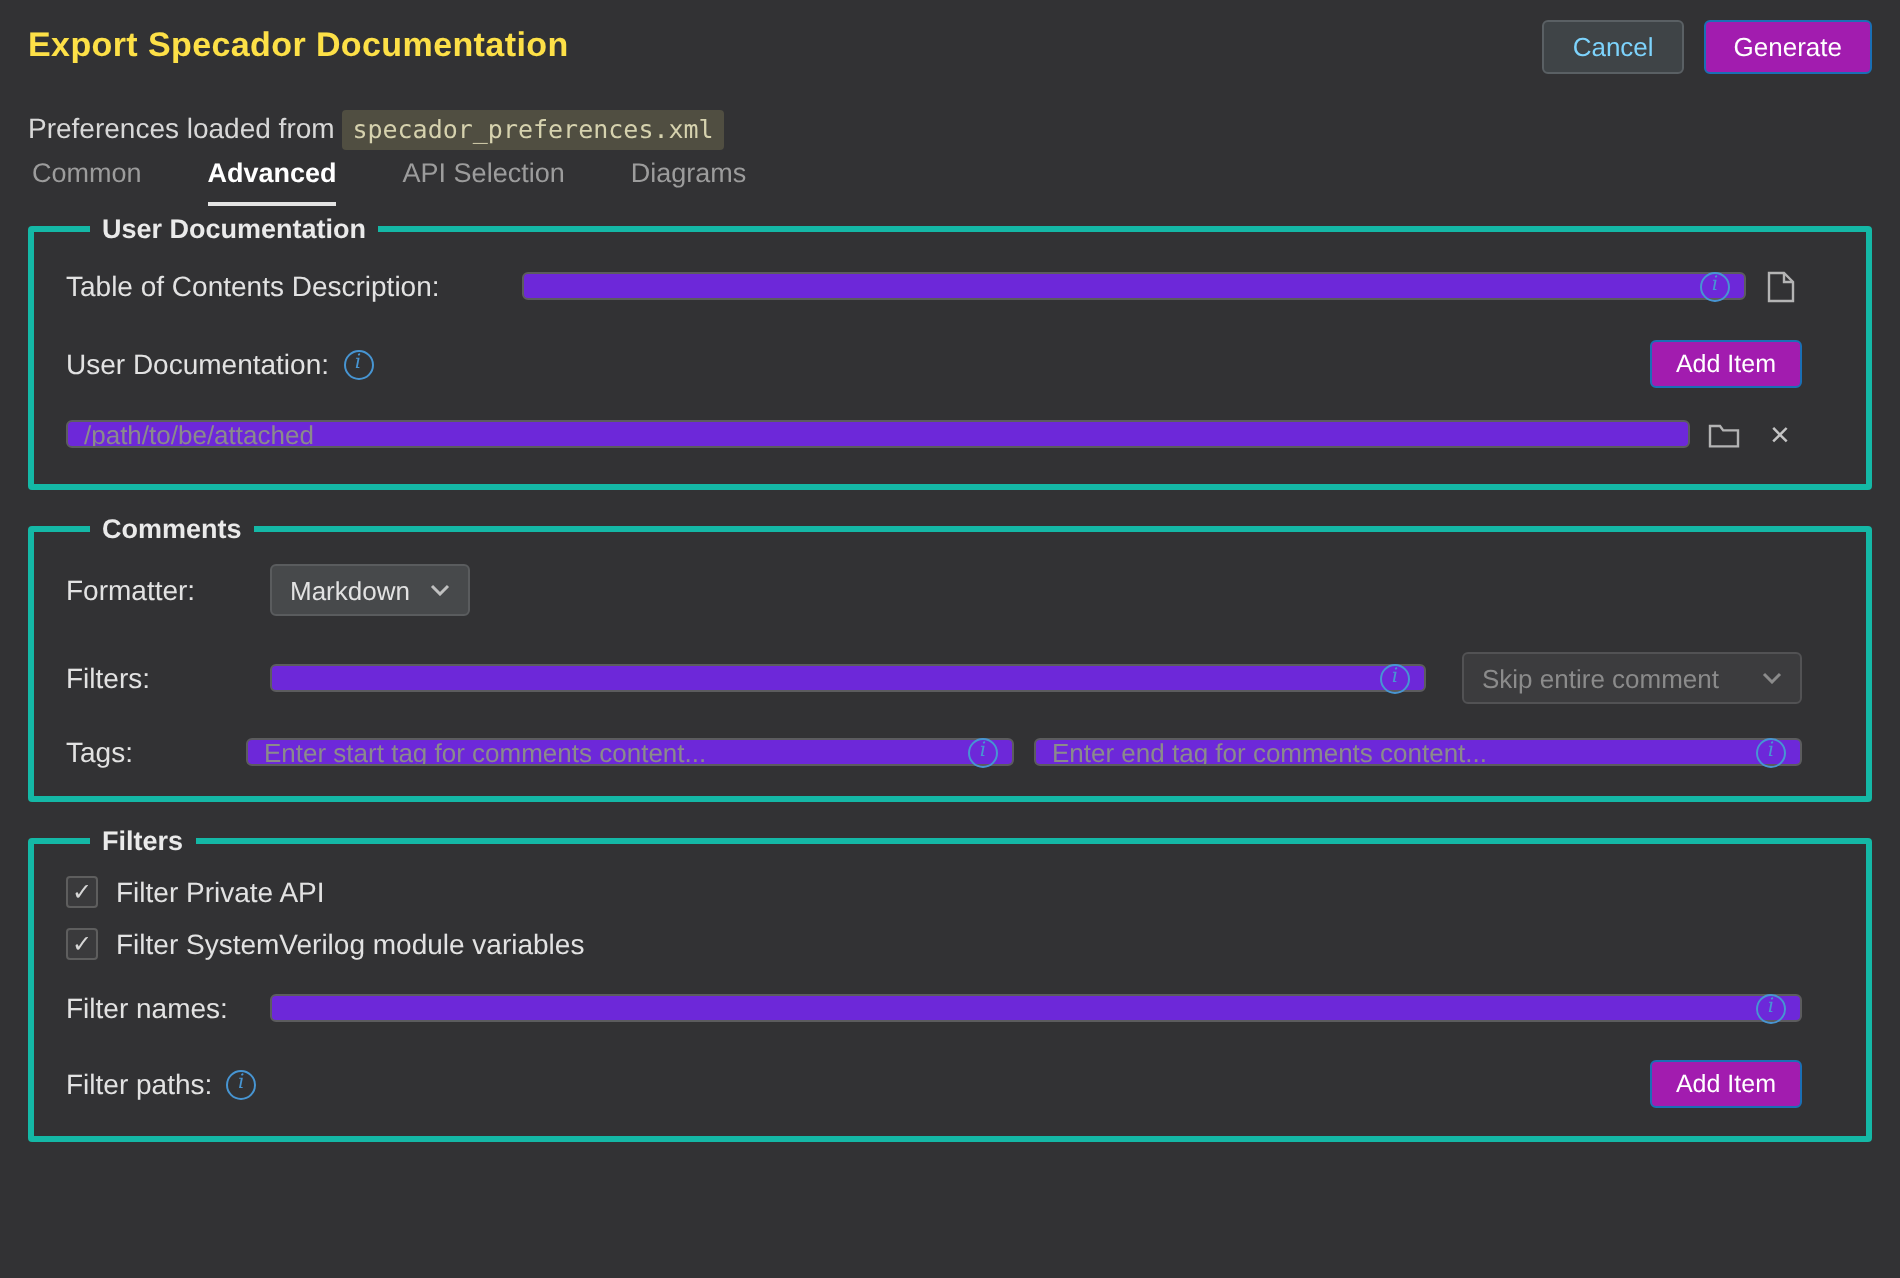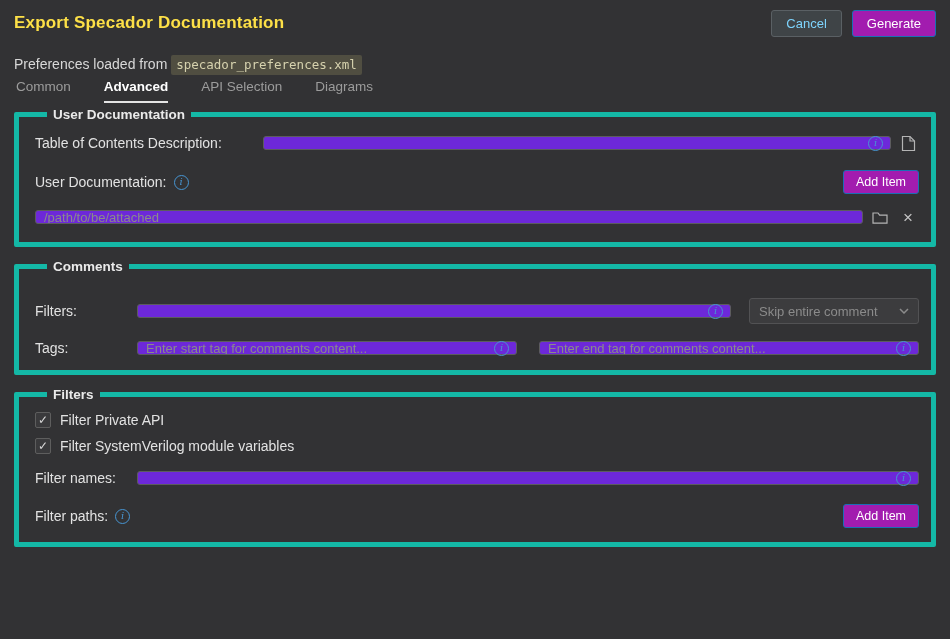--- a/index.html
+++ b/index.html
@@ -36,22 +36,22 @@
   }
 
   
   .tabs { display: flex; gap: 33px; padding: 0 16px; margin-top: 7px; }
   .tab { font-size: 13.5px; color: #9c9c9c; padding-bottom: 7px; cursor: pointer; border-bottom: 2px solid transparent; }
   .tab.active { color: #ffffff; font-weight: bold; border-bottom-color: #e4e4e4; }
 
   
   fieldset {
     margin: 4px 14px 12px 14px;
-    border: 5px solid #14b8a6; border-radius: 2px;
-    padding: 6px 12px 14px 16px;
+    border: 3px solid #14b8a6; border-radius: 2px;
+    padding: 6px 32px 14px 16px;
   }
   legend { font-size: 13.5px; font-weight: bold; color: #eaeaea; padding: 0 6px; margin-left: 12px; }
 
   .row { display: flex; align-items: center; margin-top: 12px; }
   .row:first-of-type { margin-top: 4px; }
   .lbl { color: #e2e2e2; white-space: nowrap; }
   .w-toc { width: 228px; }
   .w-sm { width: 102px; }
   .grow { flex: 1; }
   .push-right { margin-left: auto; }
@@ -92,21 +92,21 @@
   
   .check-row { gap: 9px; margin-top: 10px; }
   .checkbox {
     display: inline-flex; align-items: center; justify-content: center;
     width: 16px; height: 16px; border: 1px solid #5e5e5e; border-radius: 2px;
     background: #3a3a3c; cursor: pointer;
   }
   .checkbox .check { color: #d6d6d6; font-size: 12px; line-height: 1; }
   .chk-label { color: #e2e2e2; }
 
-  .gap-22 { gap: 22px; }
+  .gap-22 { gap: 10px; }
   .mr-18 { margin-right: 18px; }
 </style>
 </head>
 <body>
 
 <div class="header">
   <h1>Export Specador Documentation</h1>
   <div class="header-buttons">
     <button class="btn btn-dark">Cancel</button>
     <button class="btn btn-blue">Generate</button>
@@ -157,20 +157,29 @@
         <path d="M1 2 h5 l1.6 2.2 H15 v8 H1 z" fill="none" stroke="#b4b4b4" stroke-width="1.2"></path>
       </svg>
     </span>
     <span class="icon-btn x-icon">×</span>
   </div>
 </fieldset>
 
 <fieldset>
   <legend>Comments</legend>
 
+  <div class="row">
+    <label class="lbl w-sm">Formatter:</label>
+    <div class="dropdown">
+      <span>Markdown</span>
+      <svg width="10" height="6" viewBox="0 0 10 6">
+        <polyline points="1,1 5,5 9,1" fill="none" stroke="#c0c0c0" stroke-width="1.5"></polyline>
+      </svg>
+    </div>
+  </div>
 
   <div class="row" style="margin-top:18px;">
     <label class="lbl w-sm">Filters:</label>
     <div class="input-wrap grow mr-18">
       <input type="text" value="" style="">
       <span class="info">i</span>
     </div>
     <div class="dropdown disabled dd-skip">
       <span>Skip entire comment</span>
       <svg width="10" height="6" viewBox="0 0 10 6">

